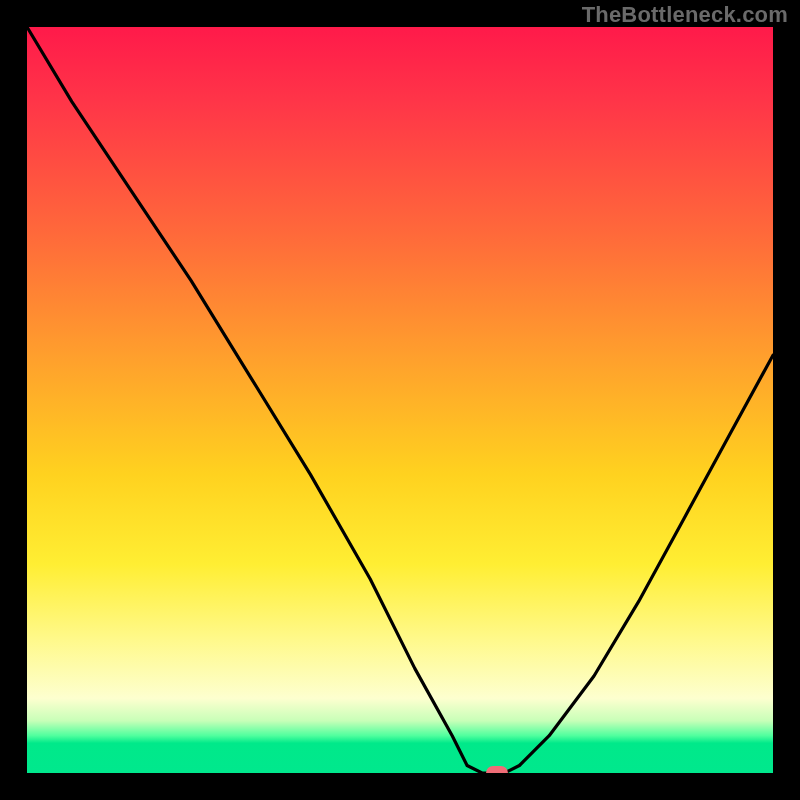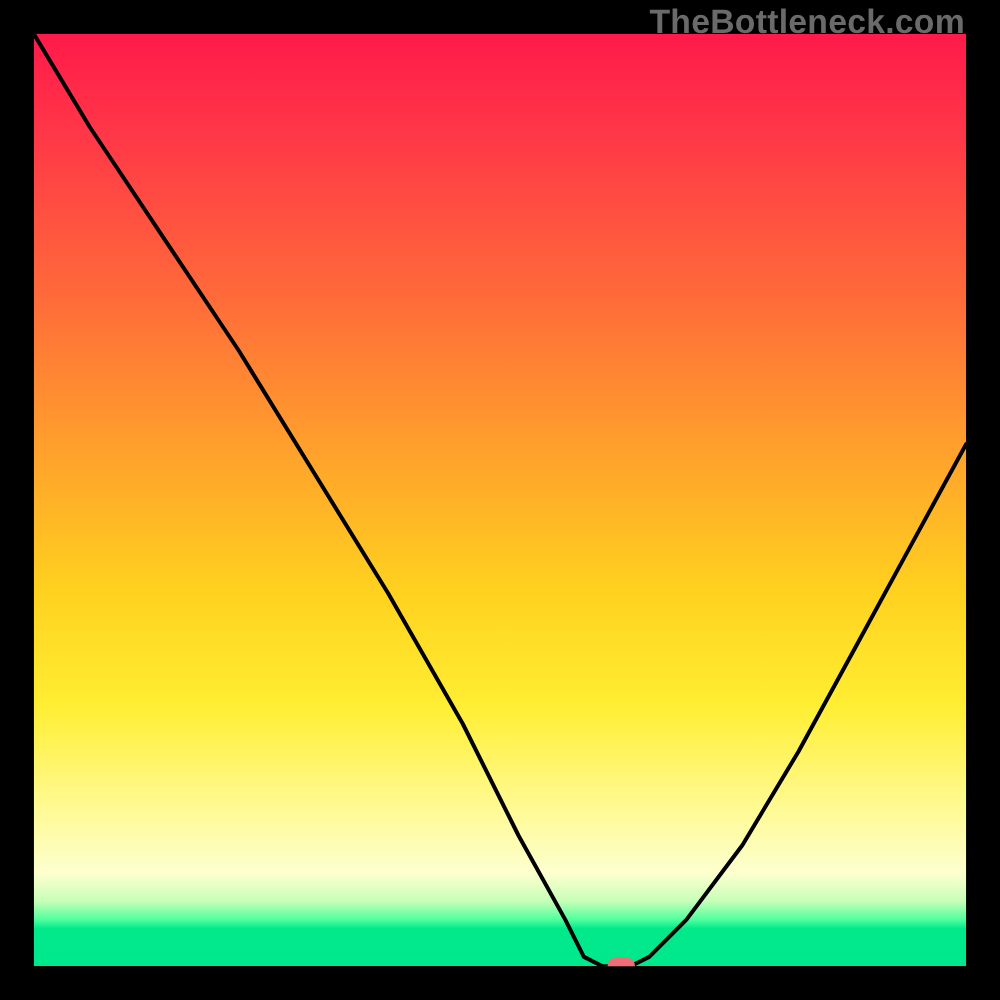--- a/index.html
+++ b/index.html
@@ -13,22 +13,22 @@
   }
   .frame {
     position: relative;
     width: 800px;
     height: 800px;
     background: #000;
   }
   .attribution {
     position: absolute;
     top: 2px;
-    right: 28px;
-    font-size: 27px;
+    right: 12px;
+    font-size: 22px;
     font-weight: 600;
     color: #6a6a6a;
     letter-spacing: 0.2px;
     z-index: 5;
   }
   .plot {
     position: absolute;
     left: 27px;
     top: 27px;
     width: 746px;

